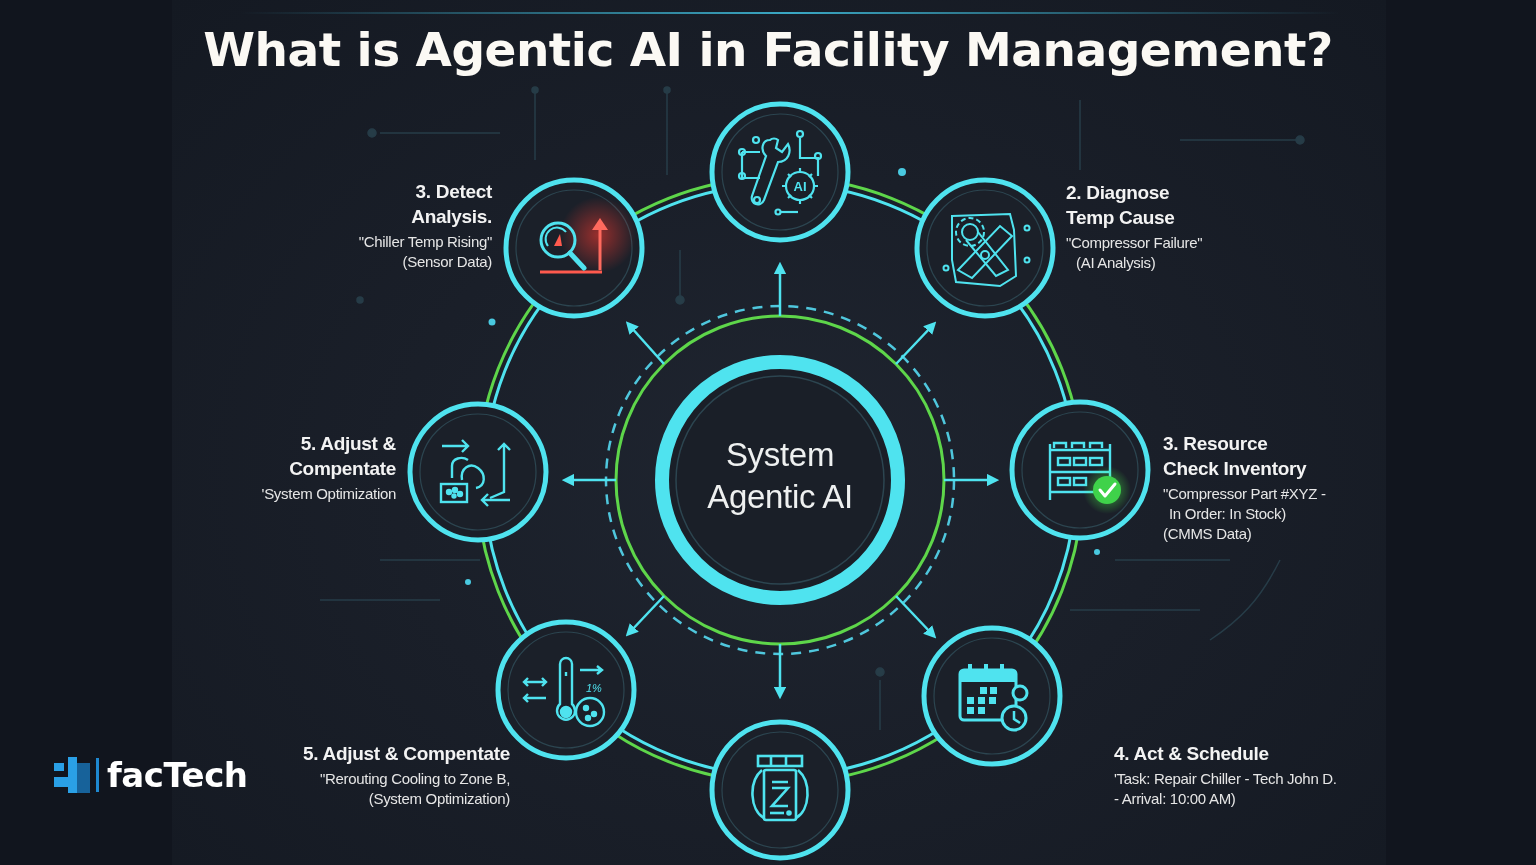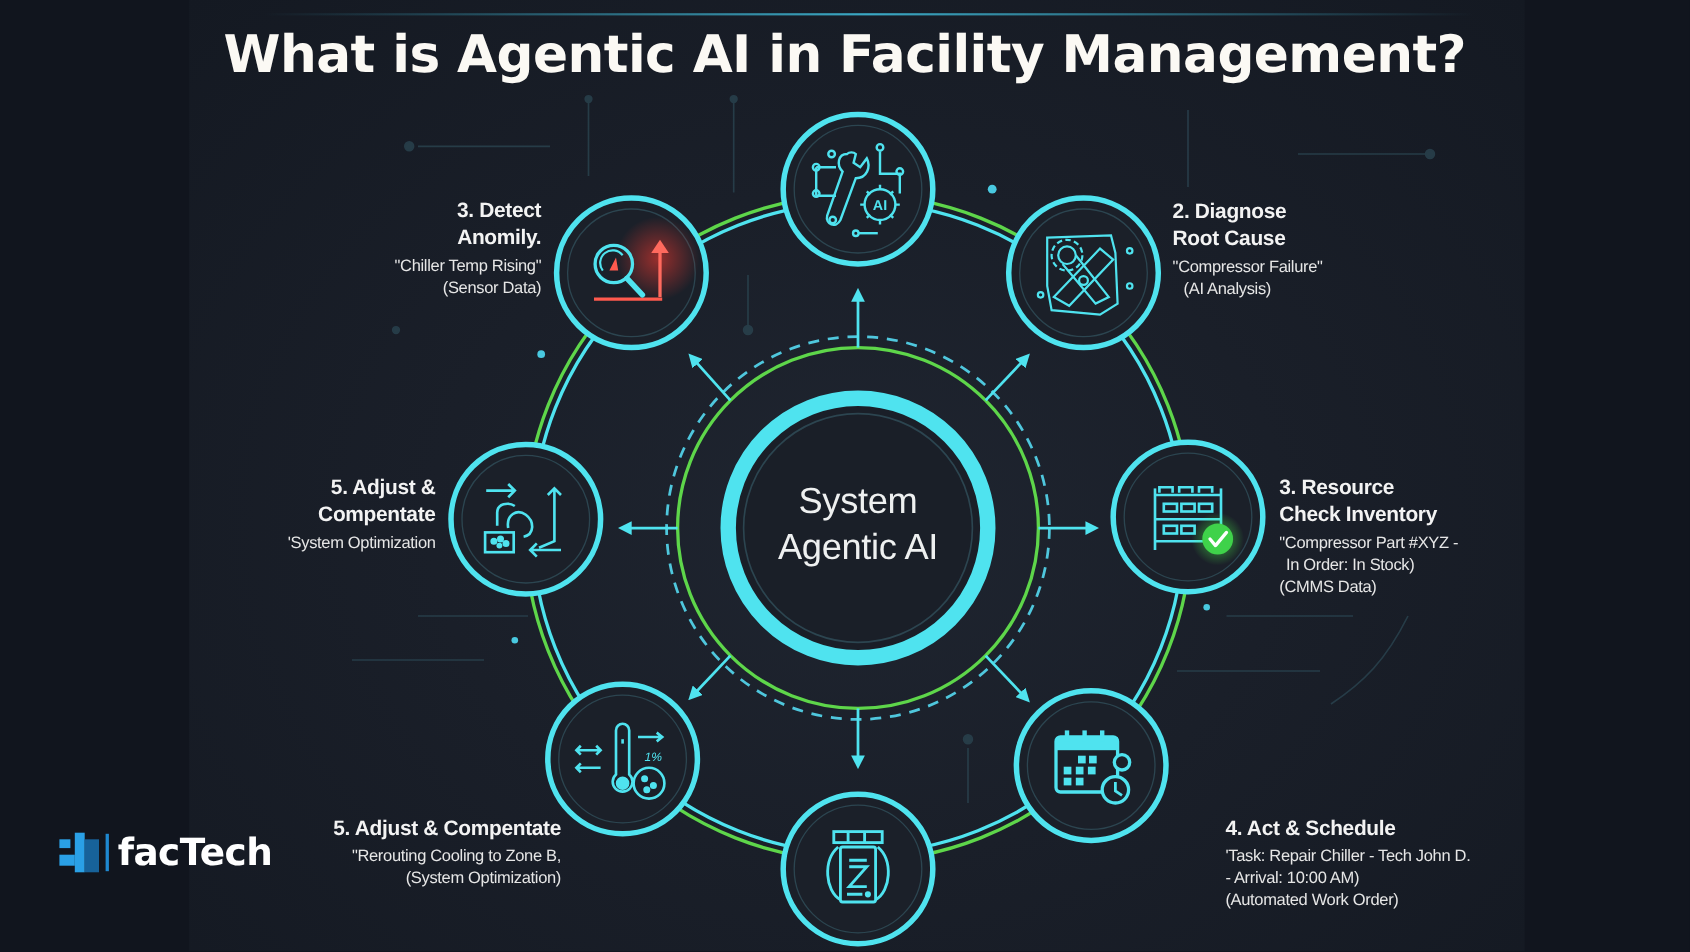--- a/index.html
+++ b/index.html
@@ -263,45 +263,44 @@
   </g>
 </svg>
 
 <div class="center-text">
   <div>System</div>
   <div>Agentic AI</div>
 </div>
 
 <div class="label right" style="left:300px; top:182px; width:192px;">
   <div class="h">3. Detect</div>
-  <div class="h">Anomily.</div>
+  <div class="h">Analysis.</div>
   <div class="s">"Chiller Temp Rising"</div>
   <div class="s">(Sensor Data)</div>
 </div>
 
 <div class="label" style="left:1066px; top:183px; width:220px;">
   <div class="h">2. Diagnose</div>
-  <div class="h">Root Cause</div>
+  <div class="h">Temp Cause</div>
   <div class="s">"Compressor Failure"</div>
   <div class="s" style="padding-left:10px;">(AI Analysis)</div>
 </div>
 
 <div class="label" style="left:1163px; top:434px; width:200px;">
   <div class="h">3. Resource</div>
   <div class="h">Check Inventory</div>
   <div class="s">"Compressor Part #XYZ -</div>
   <div class="s" style="padding-left:6px;">In Order: In Stock)</div>
   <div class="s">(CMMS Data)</div>
 </div>
 
 <div class="label" style="left:1114px; top:744px; width:280px;">
   <div class="h">4. Act &amp; Schedule</div>
   <div class="s">'Task: Repair Chiller - Tech John D.</div>
   <div class="s">- Arrival: 10:00 AM)</div>
-  <div class="s">(Automated Work Order)</div>
 </div>
 
 <div class="label right" style="left:280px; top:744px; width:230px;">
   <div class="h">5. Adjust &amp; Compentate</div>
   <div class="s">"Rerouting Cooling to Zone B,</div>
   <div class="s">(System Optimization)</div>
 </div>
 
 <div class="label right" style="left:230px; top:434px; width:166px;">
   <div class="h">5. Adjust &amp;</div>

